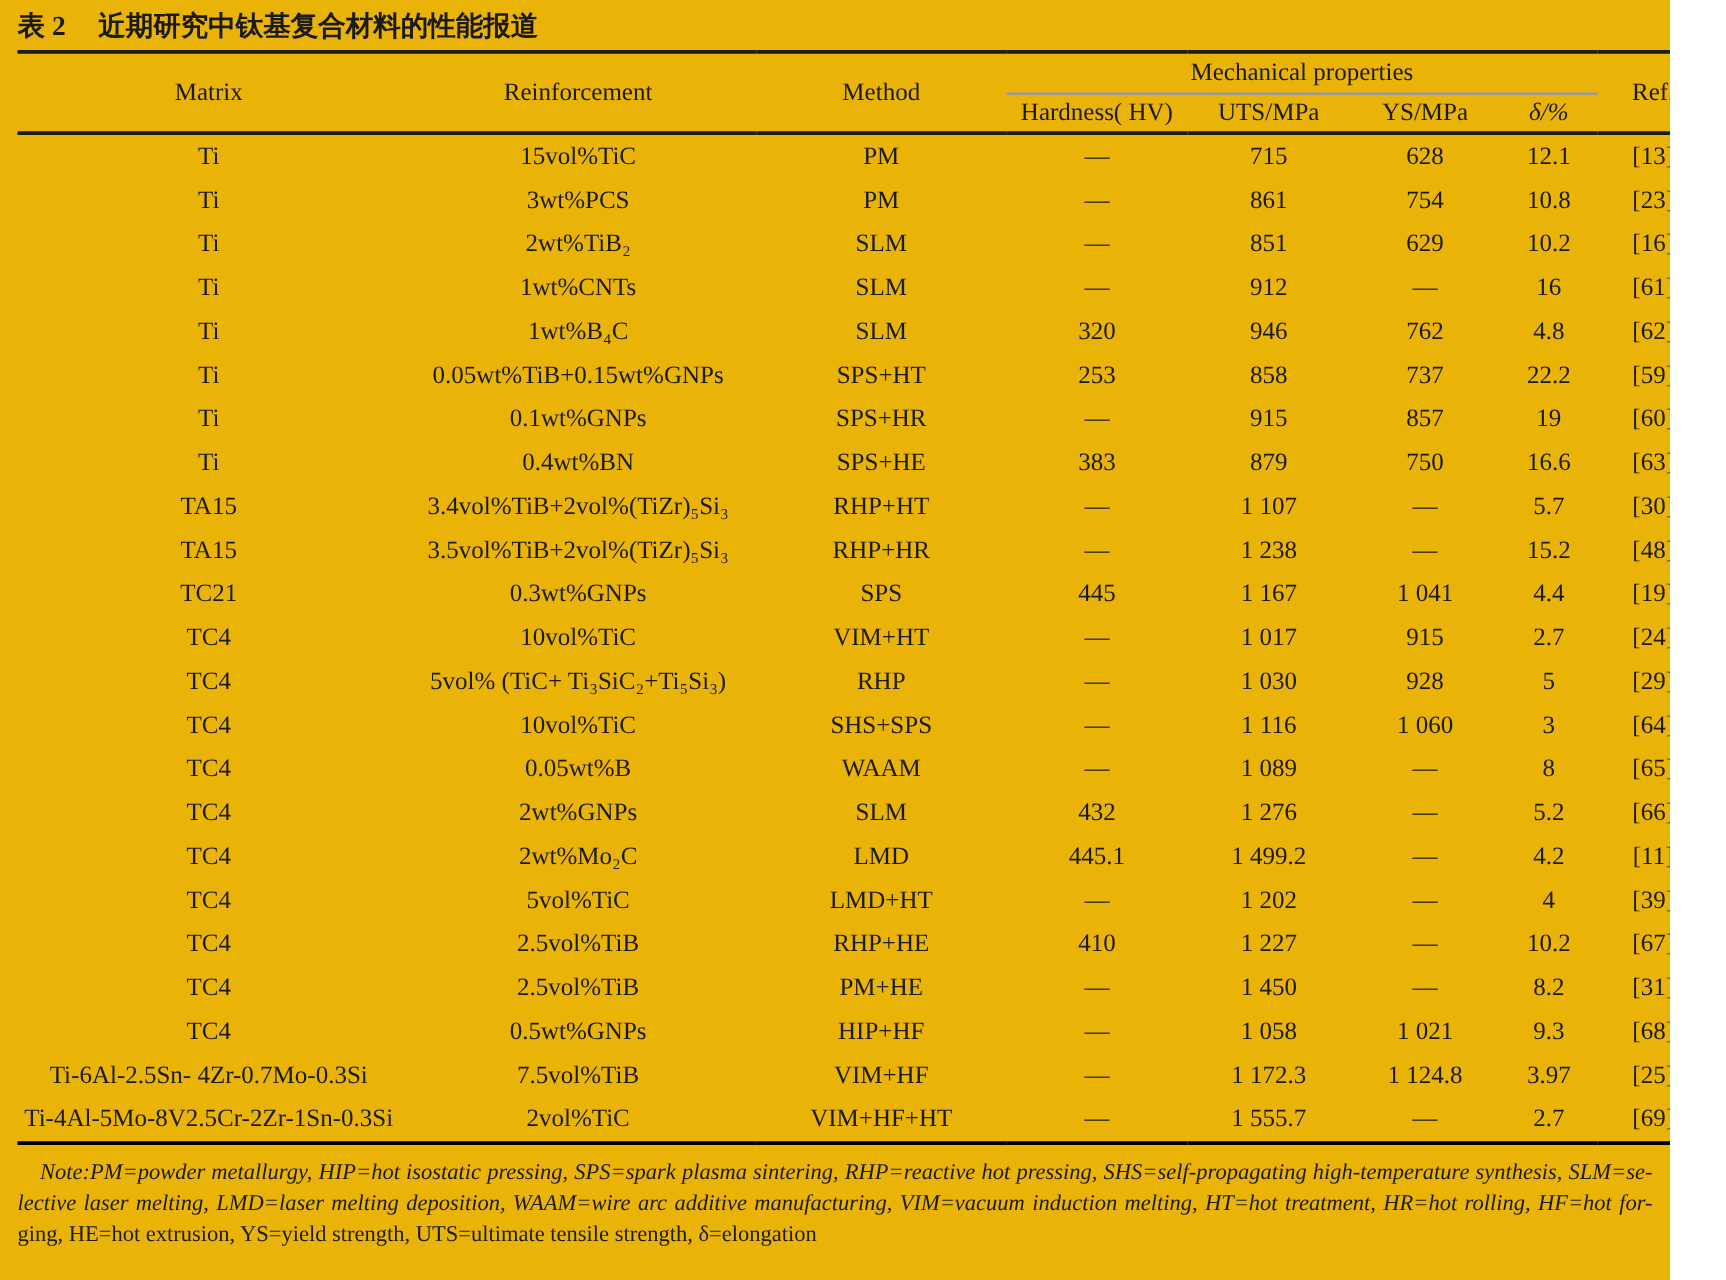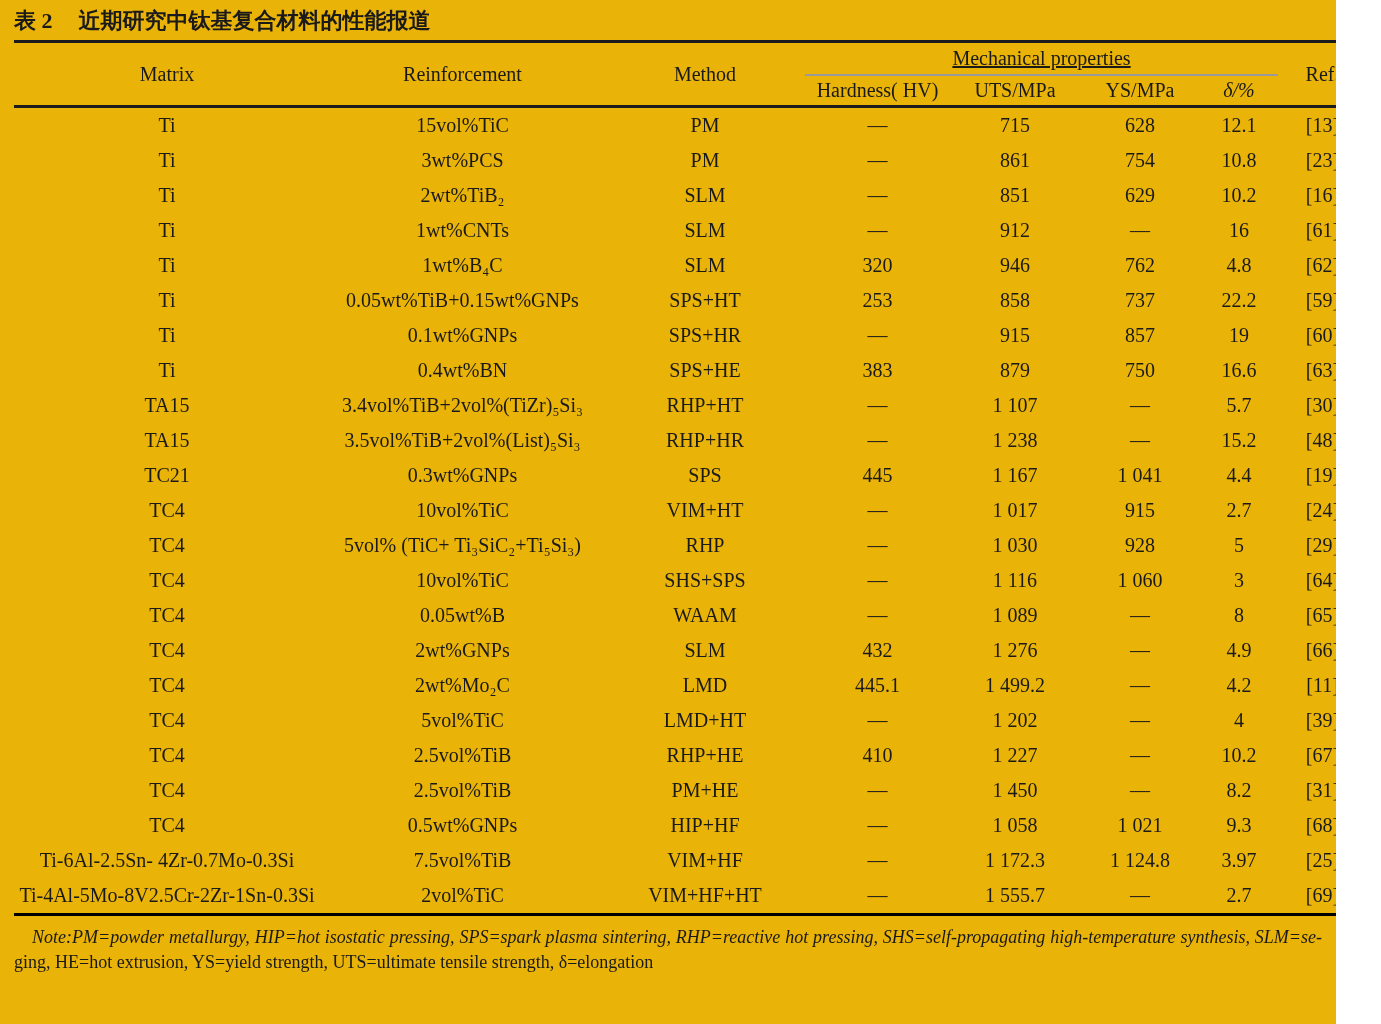--- a/index.html
+++ b/index.html
@@ -56,21 +56,20 @@
     overflow: hidden;
     white-space: nowrap;
   }
   thead tr.h-top th { height: 31px; }
   thead tr.h-sub th { height: 29px; }
   thead tr.h-sub th, thead th[rowspan] {
     border-bottom: 3px solid #1c1c1c;
   }
   th.mech-group {
     border-bottom: 2px solid #9a9a9a !important;
-    text-decoration: underline;
   }
   thead tr.h-sub th { border-bottom: 3px solid #1c1c1c !important; }
   tbody td { height: 35px; }
   tbody tr:last-child td { border-bottom: 3px solid #000000; }
   th.h-delta, td.c-delta { font-style: normal; }
   th.h-delta { font-style: italic; }
   
   .note {
     margin-top: 9px;
     font-size: 18px;
@@ -215,21 +214,21 @@
       <td class="c-method">RHP+HT</td>
       <td class="c-hard">—</td>
       <td class="c-uts">1 107</td>
       <td class="c-ys">—</td>
       <td class="c-delta">5.7</td>
       <td class="c-ref">[30]</td>
     </tr>
 
     <tr>
       <td class="c-matrix">TA15</td>
-      <td class="c-reinf">3.5vol%TiB+2vol%(List)₅Si₃</td>
+      <td class="c-reinf">3.5vol%TiB+2vol%(TiZr)₅Si₃</td>
       <td class="c-method">RHP+HR</td>
       <td class="c-hard">—</td>
       <td class="c-uts">1 238</td>
       <td class="c-ys">—</td>
       <td class="c-delta">15.2</td>
       <td class="c-ref">[48]</td>
     </tr>
 
     <tr>
       <td class="c-matrix">TC21</td>
@@ -286,21 +285,21 @@
       <td class="c-ref">[65]</td>
     </tr>
 
     <tr>
       <td class="c-matrix">TC4</td>
       <td class="c-reinf">2wt%GNPs</td>
       <td class="c-method">SLM</td>
       <td class="c-hard">432</td>
       <td class="c-uts">1 276</td>
       <td class="c-ys">—</td>
-      <td class="c-delta">4.9</td>
+      <td class="c-delta">5.2</td>
       <td class="c-ref">[66]</td>
     </tr>
 
     <tr>
       <td class="c-matrix">TC4</td>
       <td class="c-reinf">2wt%Mo₂C</td>
       <td class="c-method">LMD</td>
       <td class="c-hard">445.1</td>
       <td class="c-uts">1 499.2</td>
       <td class="c-ys">—</td>
@@ -371,16 +370,17 @@
       <td class="c-uts">1 555.7</td>
       <td class="c-ys">—</td>
       <td class="c-delta">2.7</td>
       <td class="c-ref">[69]</td>
     </tr>
   </tbody>
   </table>
 
   <div class="note">
     <span class="note-line justify indent">Note:PM=powder metallurgy, HIP=hot isostatic pressing, SPS=spark plasma sintering, RHP=reactive hot pressing, SHS=self-propagating high-temperature synthesis, SLM=se-</span>
+    <span class="note-line justify">lective laser melting, LMD=laser melting deposition, WAAM=wire arc additive manufacturing, VIM=vacuum induction melting, HT=hot treatment, HR=hot rolling, HF=hot for-</span>
     <span class="note-line">ging, HE=hot extrusion, YS=yield strength, UTS=ultimate tensile strength, δ=elongation</span>
   </div>
 
 </div>
 
 </body></html>

